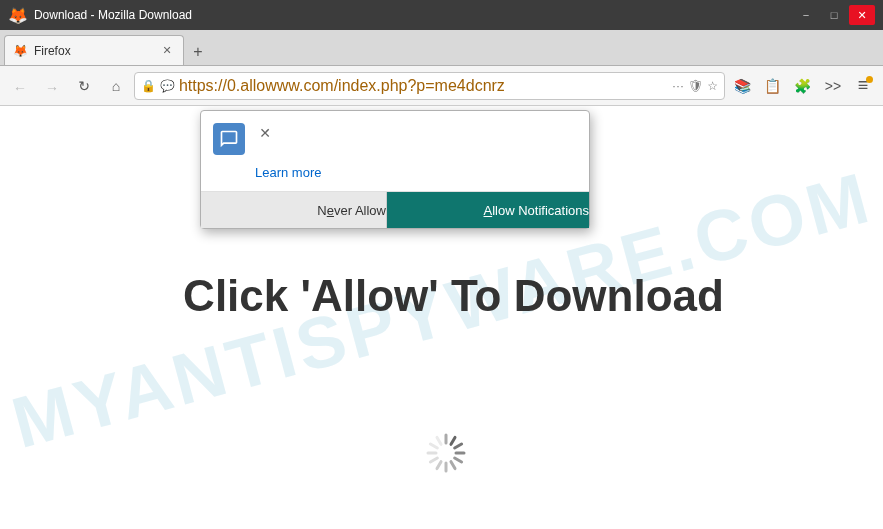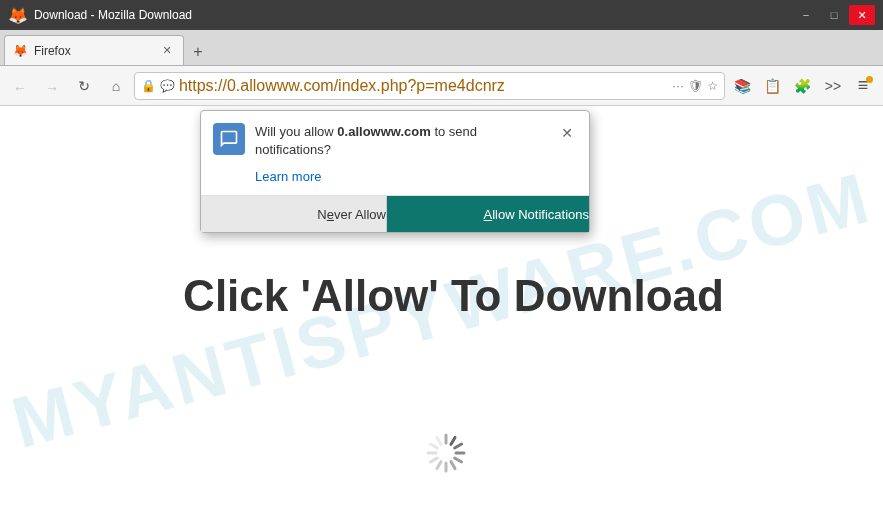--- a/index.html
+++ b/index.html
@@ -389,23 +389,20 @@
     </div>
   </div>
 
   <div class="notification-popup">
     <div class="popup-header">
       <div class="popup-icon">
         <svg width="20" height="20" viewBox="0 0 24 24" fill="white">
           <path d="M20 2H4c-1.1 0-2 .9-2 2v18l4-4h14c1.1 0 2-.9 2-2V4c0-1.1-.9-2-2-2zm0 14H5.17L4 17.17V4h16v12z"></path>
         </svg>
       </div>
-      <div class="popup-text">
-        <span>Will you allow </span><span class="domain">0.allowww.com</span><span> to send notifications?</span>
-      </div>
       <div class="popup-close">✕</div>
     </div>
     <div class="popup-learn-more">
       <a href="#">Learn more</a>
     </div>
     <div class="popup-buttons">
       <button class="popup-btn never-allow">
         <span>N<span class="underline-u">e</span>ver Allow</span>
       </button>
       <button class="popup-btn allow">

